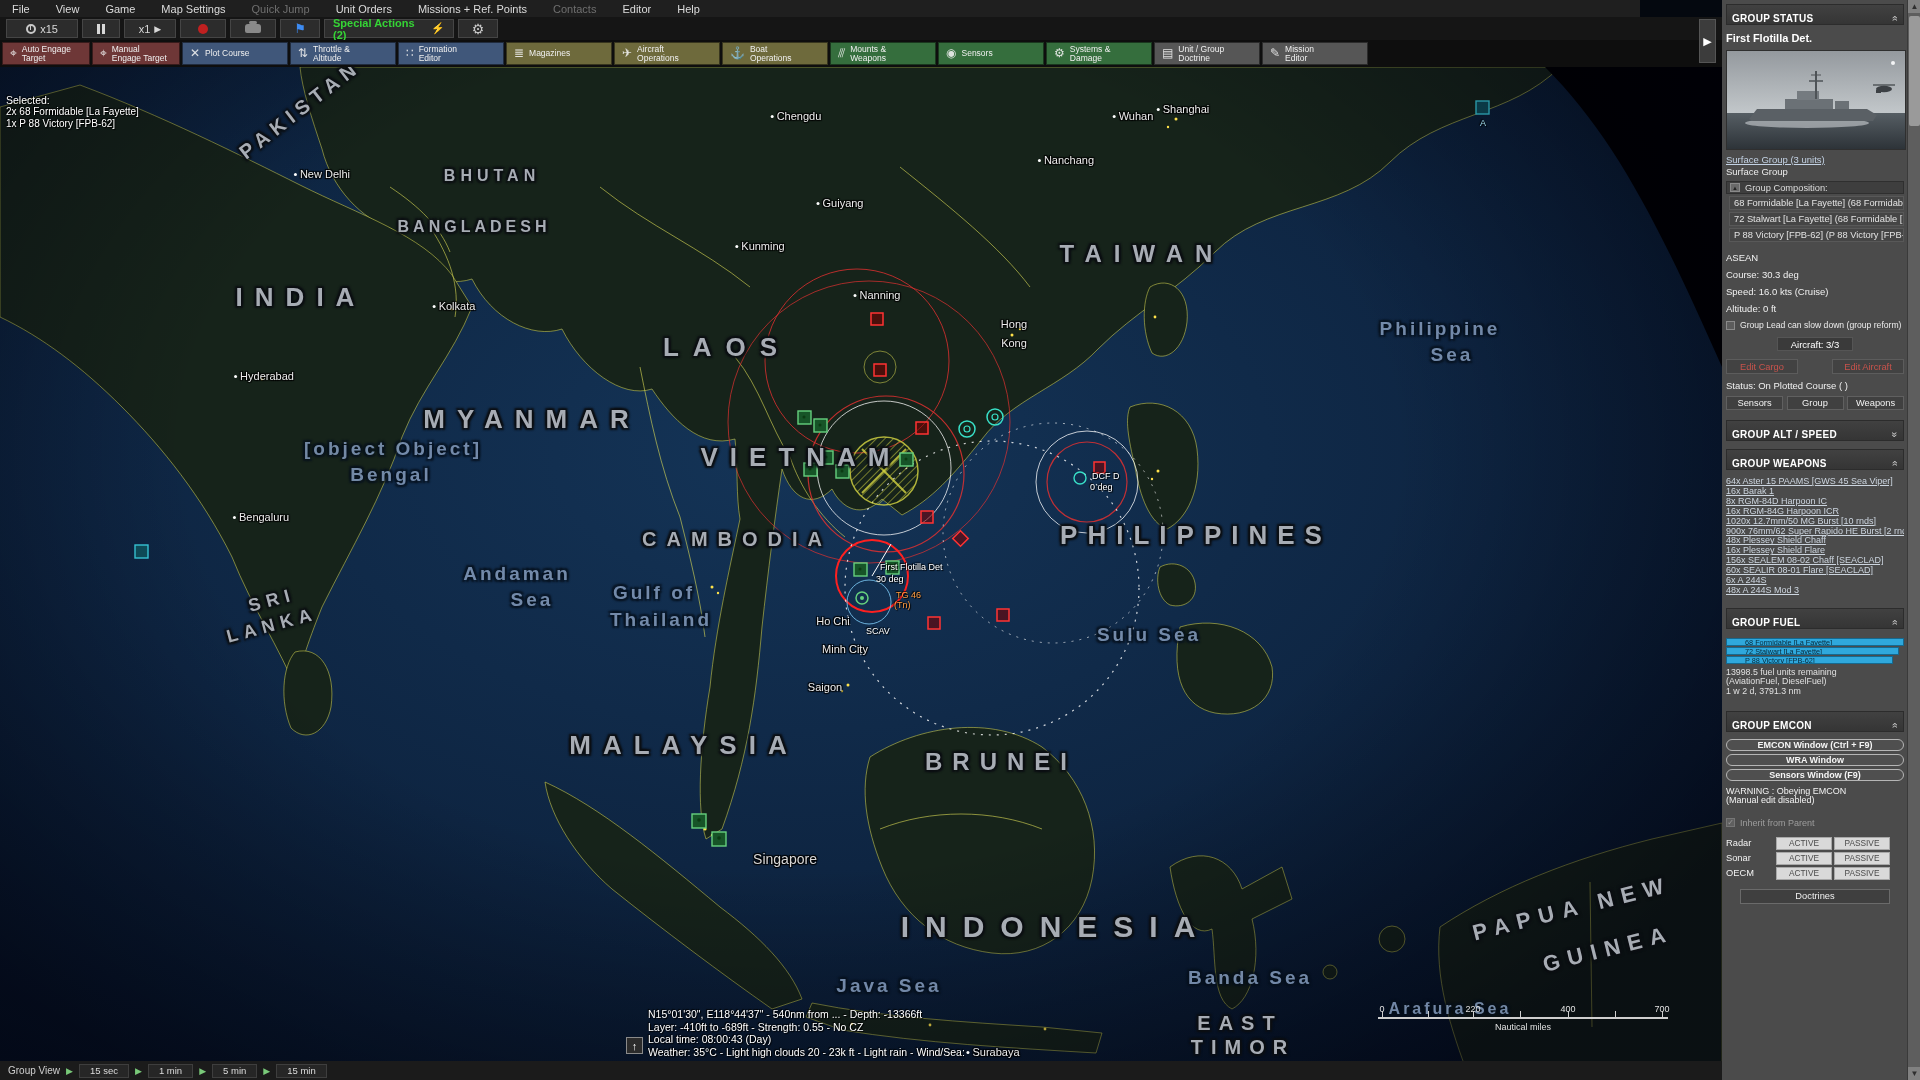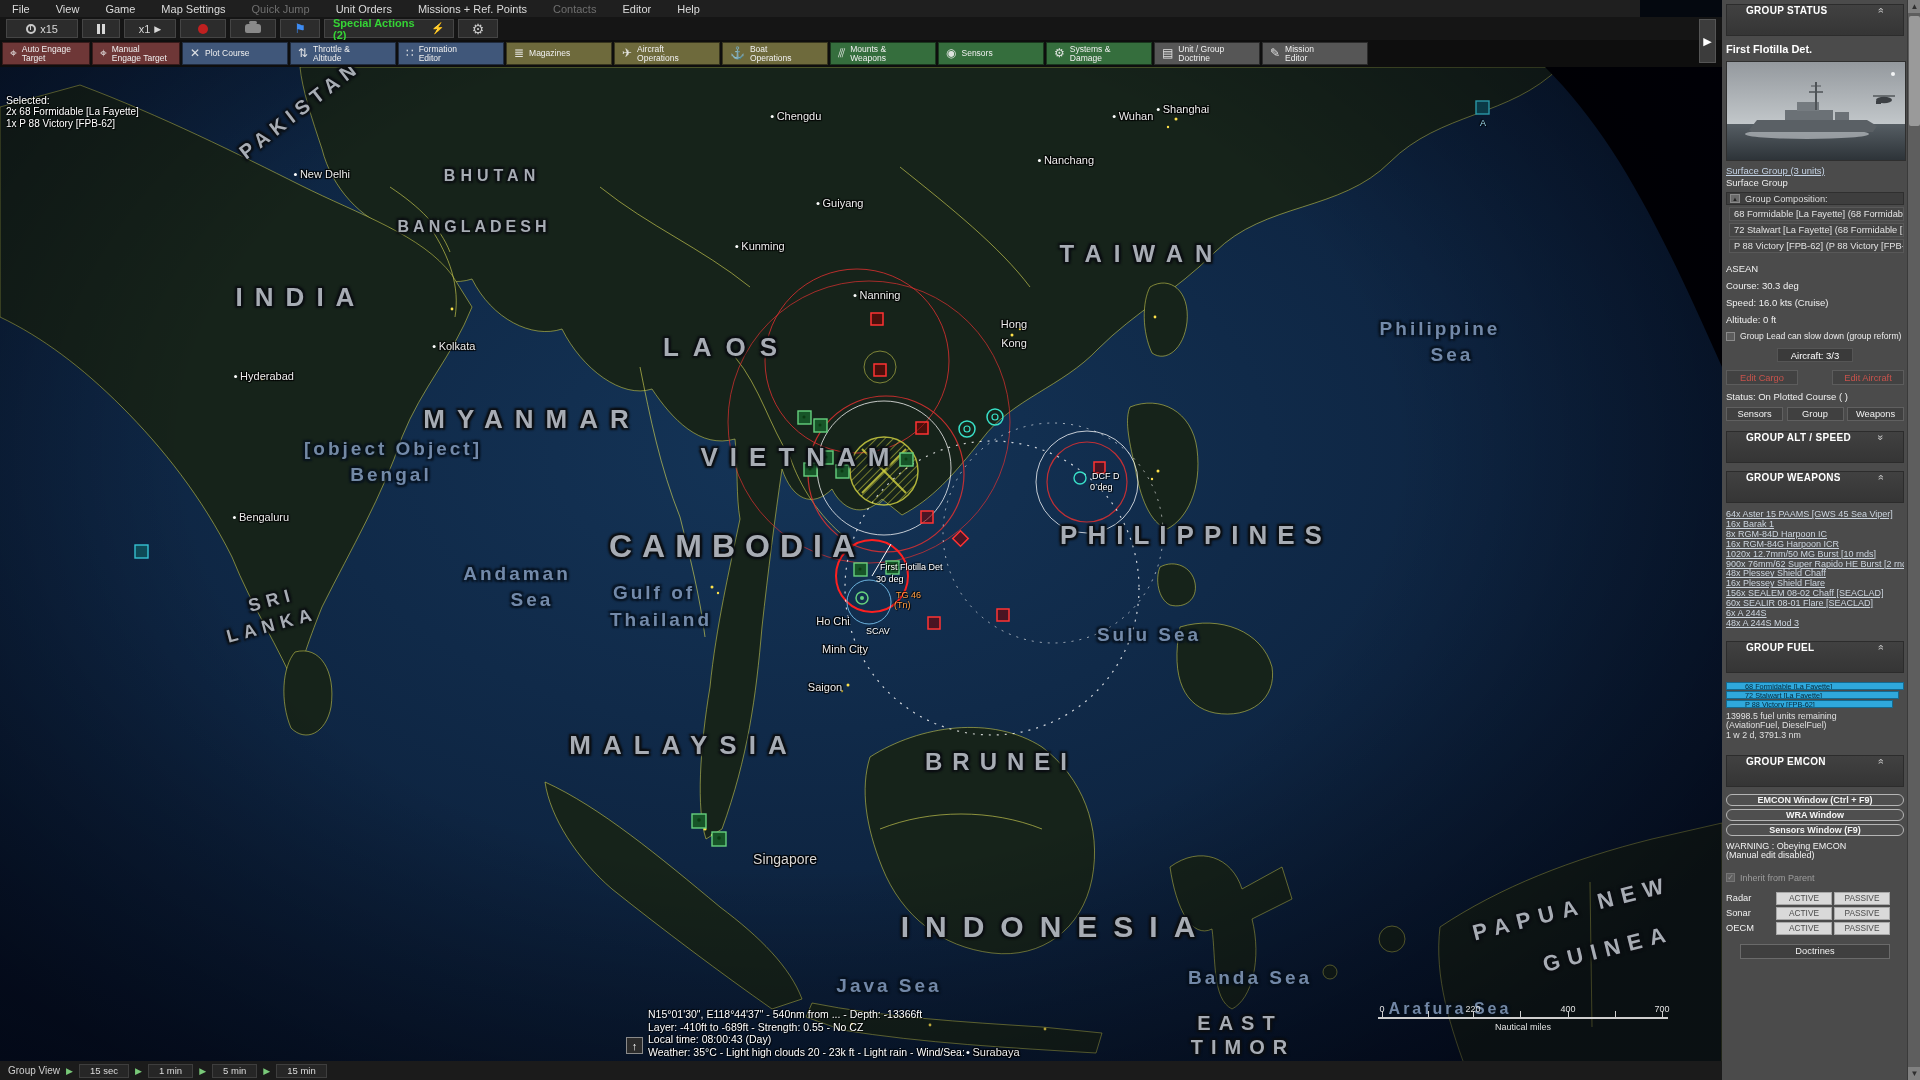--- a/index.html
+++ b/index.html
@@ -93,22 +93,22 @@
   #expander { position:absolute; left:1699px; top:19px; width:17px; height:44px; background:#3c3c3c;
     border:1px solid #555; color:#fff; display:flex; align-items:center; justify-content:center; font-size:11px; z-index:45;}
 
   
   #panel { position:absolute; left:1722px; top:0; width:198px; height:1080px; background:#4b4b4b;
     z-index:50; padding:0 16px 0 4px; }
   #pscroll { position:absolute; right:0; top:0; width:13px; height:1080px; background:#5e5e5e; border-left:1px solid #3a3a3a;}
   #pscroll .arr { position:absolute; left:0; width:13px; height:13px; color:#2e2e2e; font-size:8px;
     display:flex; align-items:center; justify-content:center; background:#818181;}
   #pscroll .thumb { position:absolute; left:1px; top:16px; width:11px; height:110px; background:#9a9a9a; border-radius:2px;}
-  .phead { height:32px; background:linear-gradient(#414141,#353535); border:1px solid #2c2c2c;
-    display:flex; align-items:flex-start; justify-content:space-between; padding:0 19px; }
+  .phead { height:21px; background:linear-gradient(#414141,#353535); border:1px solid #2c2c2c;
+    display:flex; align-items:flex-end; justify-content:space-between; padding:0 5px; }
   .phead b { color:#fff; font-size:10px; letter-spacing:.3px;}
   .chev { color:#cfcfcf; font-size:10px; display:inline-block; }
   .chev.up { transform:rotate(-90deg);}
   .chev.down { transform:rotate(90deg);}
   .pname { color:#fff; font-weight:bold; font-size:11px; margin-top:7px;}
   #photo { margin-top:6px; width:180px; height:100px; border:1px solid #2f2f2f; position:relative; overflow:hidden;}
   .plink { color:#c3d2e4; font-size:9.5px; text-decoration:underline; margin-top:4px; cursor:pointer;}
   .ptype { color:#ececec; font-size:9.5px; margin-top:1px;}
   .compbar { margin-top:4px; height:13px; background:#3e3e3e; border:1px solid #2f2f2f;
     display:flex; align-items:center; gap:5px; padding:0 3px;}
@@ -302,21 +302,21 @@
     <div id="vignette"></div>
 
     <div class="country" style="left:300px; top:98px; font-size:20px; letter-spacing:6px; transform:translateX(-50%) rotate(-38deg);">PAKISTAN</div>
     <div class="country" style="left:492px; top:167px; font-size:16px; letter-spacing:5px;">BHUTAN</div>
     <div class="country" style="left:474px; top:218px; font-size:16px; letter-spacing:4px;">BANGLADESH</div>
     <div class="country" style="left:301px; top:282px; font-size:26px; letter-spacing:12px;">INDIA</div>
     <div class="country" style="left:532px; top:404px; font-size:26px; letter-spacing:12px;">MYANMAR</div>
     <div class="country" style="left:727px; top:332px; font-size:26px; letter-spacing:14px;">LAOS</div>
     <div class="country" style="left:1142px; top:240px; font-size:24px; letter-spacing:12px;">TAIWAN</div>
     <div class="country" style="left:801px; top:442px; font-size:26px; letter-spacing:12px;">VIETNAM</div>
-    <div class="country" style="left:737px; top:528px; font-size:32px; letter-spacing:10px;">CAMBODIA</div>
+    <div class="country" style="left:737px; top:528px; font-size:20px; letter-spacing:10px;">CAMBODIA</div>
     <div class="country" style="left:1196px; top:520px; font-size:26px; letter-spacing:10px;">PHILIPPINES</div>
     <div class="country" style="left:684px; top:730px; font-size:26px; letter-spacing:12px;">MALAYSIA</div>
     <div class="country" style="left:1001px; top:748px; font-size:24px; letter-spacing:10px;">BRUNEI</div>
     <div class="country" style="left:1056px; top:910px; font-size:30px; letter-spacing:16px;">INDONESIA</div>
     <div class="country" style="left:272px; top:590px; font-size:18px; letter-spacing:6px; transform:translateX(-50%) rotate(-15deg);">SRI</div>
     <div class="country" style="left:272px; top:615px; font-size:18px; letter-spacing:6px; transform:translateX(-50%) rotate(-15deg);">LANKA</div>
     <div class="country" style="left:1240px; top:1012px; font-size:20px; letter-spacing:8px;">EAST</div>
     <div class="country" style="left:1243px; top:1036px; font-size:20px; letter-spacing:8px;">TIMOR</div>
     <div class="country" style="left:1572px; top:896px; font-size:22px; letter-spacing:8px; transform:translateX(-50%) rotate(-14deg);">PAPUA NEW</div>
     <div class="country" style="left:1608px; top:936px; font-size:22px; letter-spacing:8px; transform:translateX(-50%) rotate(-14deg);">GUINEA</div>
@@ -366,21 +366,21 @@
     <div class="city" style="left:1014px; top:318px;">
         <span>Hong</span>
       </div>
     <div class="city" style="left:1014px; top:337px;">
         <span>Kong</span>
       </div>
     <div class="city" style="left:322px; top:168px;">
         <i class="dot"></i>
         <span>New Delhi</span>
       </div>
-    <div class="city" style="left:454px; top:300px;margin-top:40px;">
+    <div class="city" style="left:454px; top:300px;">
         <i class="dot"></i>
         <span>Kolkata</span>
       </div>
     <div class="city" style="left:264px; top:370px;">
         <i class="dot"></i>
         <span>Hyderabad</span>
       </div>
     <div class="city" style="left:261px; top:511px;">
         <i class="dot"></i>
         <span>Bengaluru</span>

